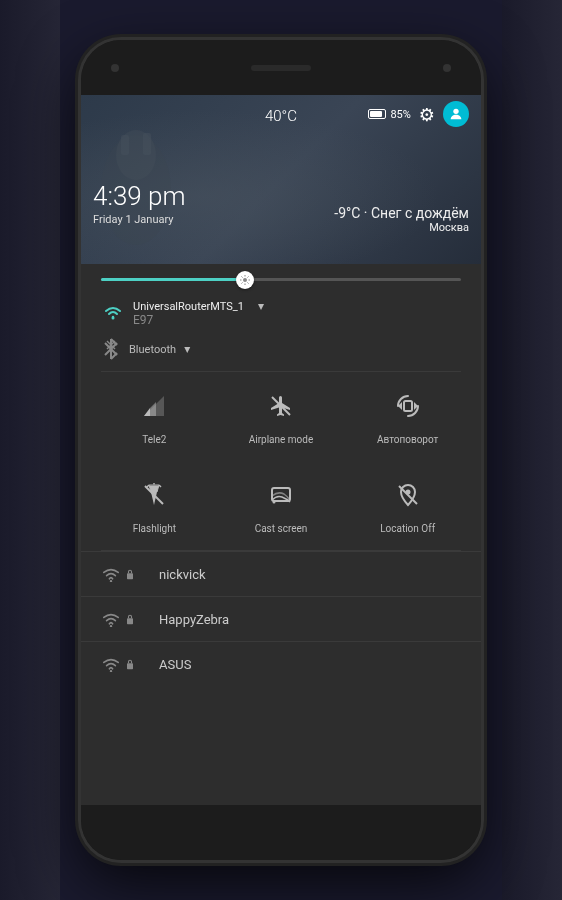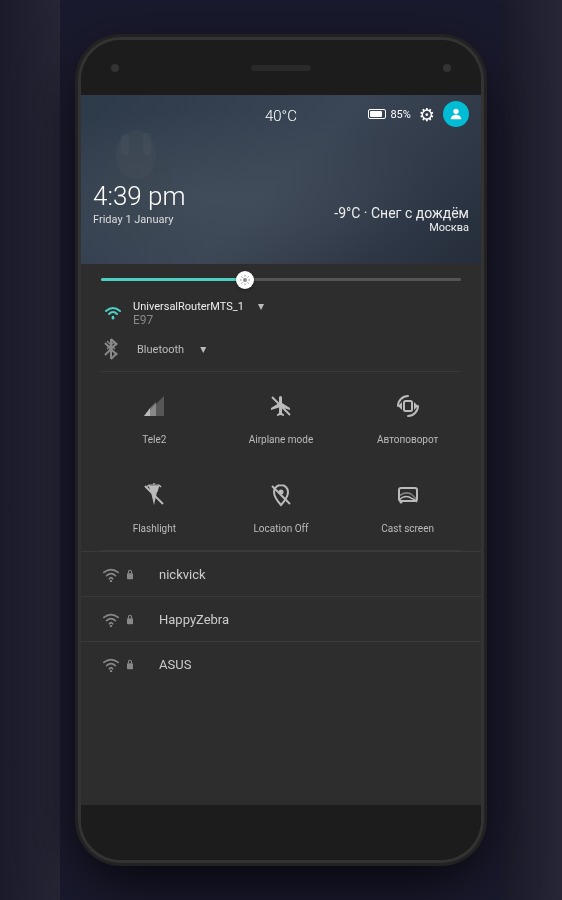--- a/index.html
+++ b/index.html
@@ -311,21 +311,21 @@
     .bluetooth-row {
       display: flex;
       align-items: center;
       justify-content: space-between;
       padding: 0 20px 10px;
     }
 
     .bt-left {
       display: flex;
       align-items: center;
-      gap: 16px;
+      gap: 8px;
     }
 
     .bt-label {
       color: #bbb;
       font-size: 11px;
     }
 
     
     .network-list {
       background: #2d2d2d;
@@ -543,38 +543,38 @@
 
               <line x1="3" y1="3" x2="21" y2="21" stroke="#bbb" stroke-width="2"></line>
             </svg>
           </div>
           <span class="toggle-label">Flashlight</span>
         </div>
 
         <div class="toggle-item">
           <div class="toggle-icon-wrap">
             <svg width="24" height="24" viewBox="0 0 24 24">
-              <path d="M12 2C8.13 2 5 5.13 5 9c0 5.25 7 13 7 13s7-7.75 7-13c0-3.87-3.13-7-7-7z" fill="none" stroke="#bbb" stroke-width="2"></path>
-              <circle cx="12" cy="9" r="2.5" fill="#bbb"></circle>
-              <line x1="3" y1="3" x2="21" y2="21" stroke="#bbb" stroke-width="2"></line>
-            </svg>
-          </div>
-          <span class="toggle-label">Location Off</span>
-        </div>
-
-        <div class="toggle-item">
-          <div class="toggle-icon-wrap">
-            <svg width="24" height="24" viewBox="0 0 24 24">
               <rect x="3" y="5" width="18" height="13" rx="2" stroke="#bbb" stroke-width="2" fill="none"></rect>
               <path d="M3 17 Q8 12 13 14 Q18 16 21 19" stroke="#bbb" stroke-width="1.5" fill="none"></path>
               <path d="M3 13 Q9 8 15 11 Q18 13 21 17" stroke="#bbb" stroke-width="1.5" fill="none" opacity="0.6"></path>
               <circle cx="5" cy="19" r="1.5" fill="#bbb"></circle>
             </svg>
           </div>
           <span class="toggle-label">Cast screen</span>
+        </div>
+
+        <div class="toggle-item">
+          <div class="toggle-icon-wrap">
+            <svg width="24" height="24" viewBox="0 0 24 24">
+              <path d="M12 2C8.13 2 5 5.13 5 9c0 5.25 7 13 7 13s7-7.75 7-13c0-3.87-3.13-7-7-7z" fill="none" stroke="#bbb" stroke-width="2"></path>
+              <circle cx="12" cy="9" r="2.5" fill="#bbb"></circle>
+              <line x1="3" y1="3" x2="21" y2="21" stroke="#bbb" stroke-width="2"></line>
+            </svg>
+          </div>
+          <span class="toggle-label">Location Off</span>
         </div>
 
       </div>
 
       <div class="divider"></div>
 
     </div>
 
     <div class="network-list">
 

